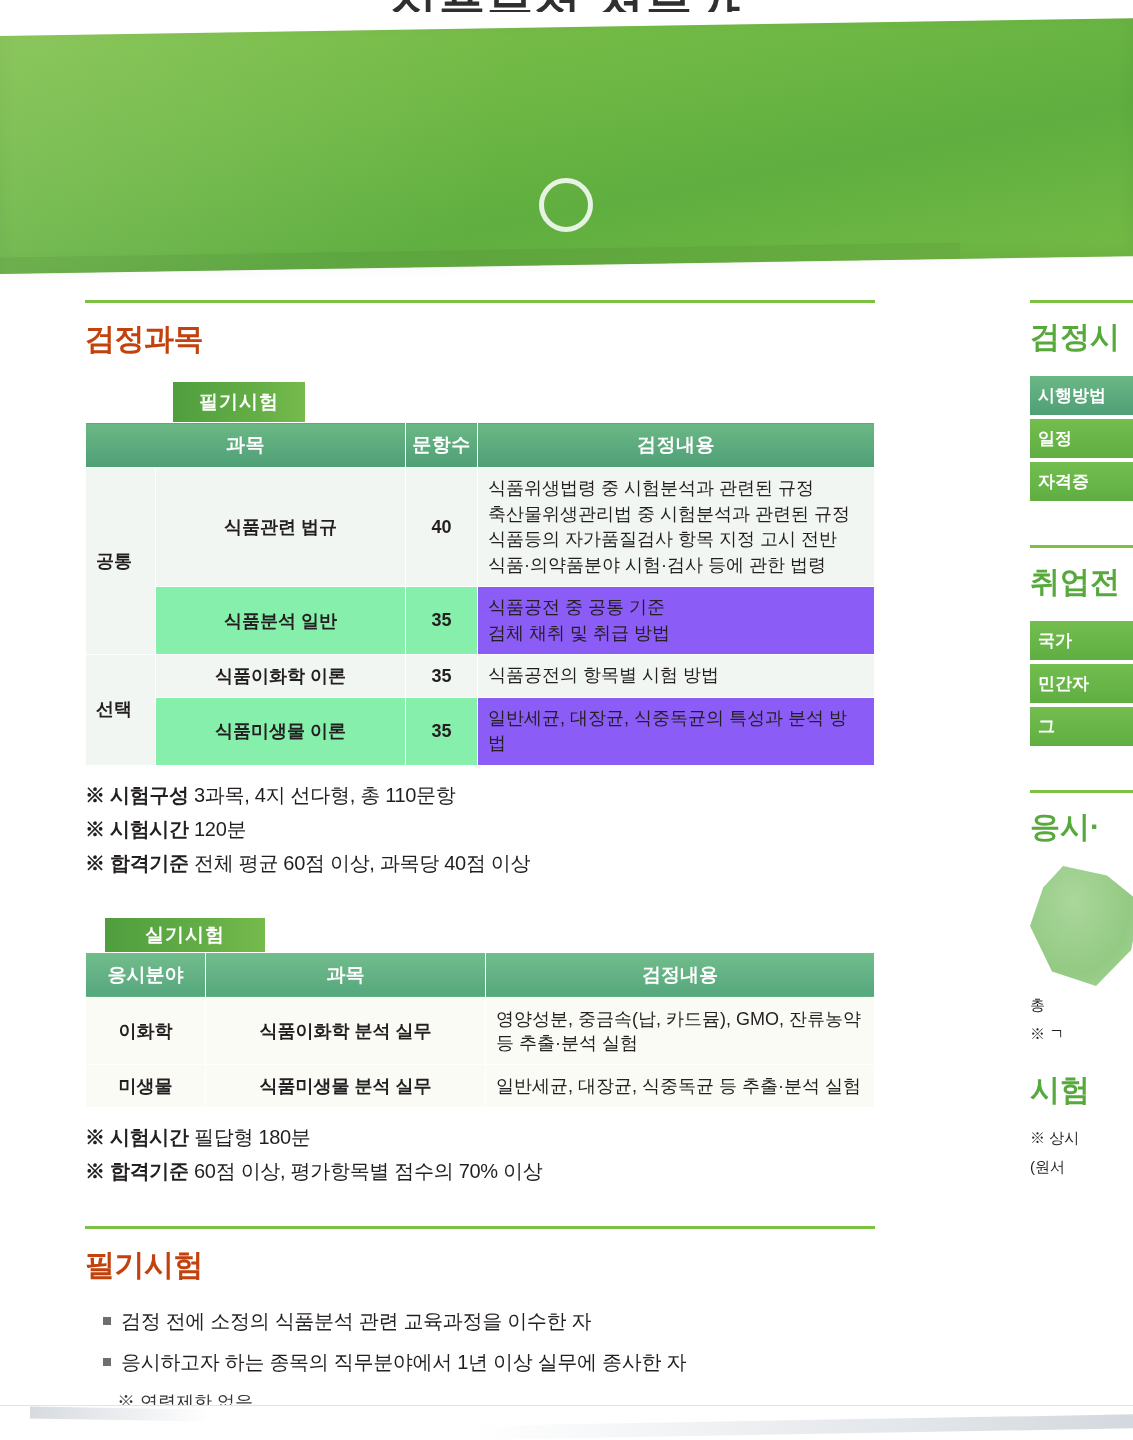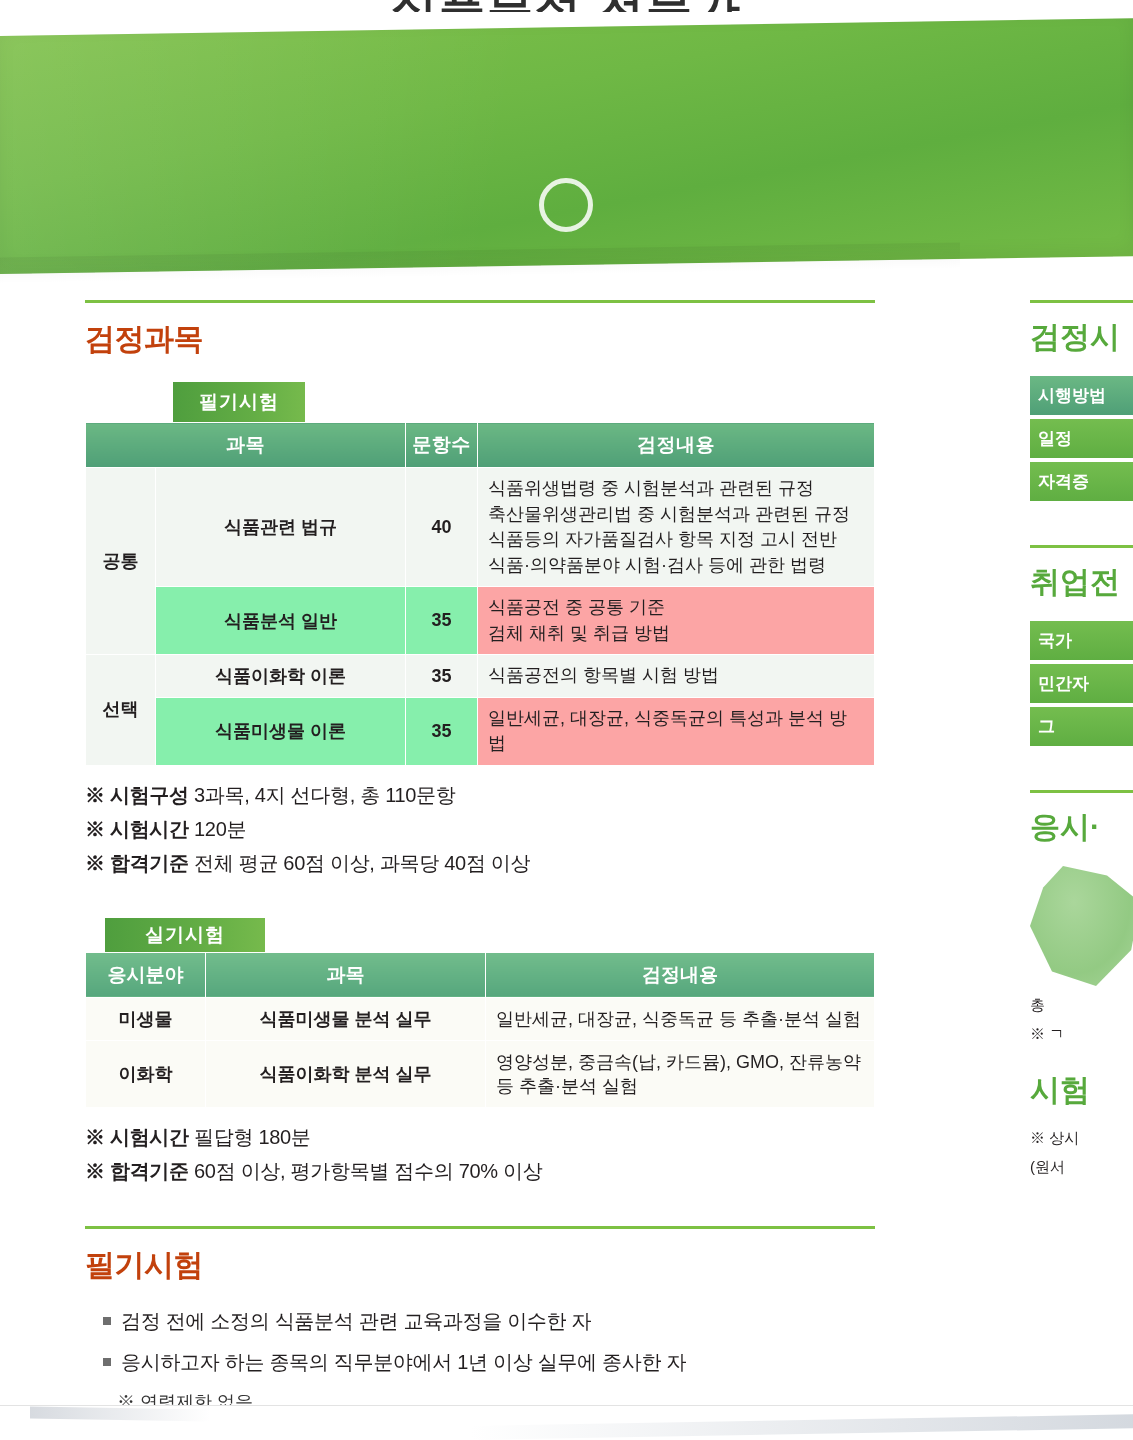--- a/index.html
+++ b/index.html
@@ -120,21 +120,20 @@
     letter-spacing: 0.5px;
   }
   table.exam td {
     border: 1px solid #ffffff;
     font-size: 18px;
     padding: 8px 10px;
     vertical-align: middle;
     background: #f2f6f2;
   }
   td.cat {
-    text-align: center;
     font-weight: bold;
     font-size: 19px;
     line-height: 1.15;
     background: #f4f8f3;
     font-family: Liberation Serif, serif;
   }
   td.subj {
     text-align: center;
     font-weight: bold;
     font-size: 20px;
@@ -146,21 +145,21 @@
     font-size: 21px;
     background: #f4f8f3;
   }
   td.desc {
     line-height: 1.42;
     font-size: 18px;
     background: #fbfaf4;
   }
   td.desc .ln { display: block; }
   tr.alt td.cat, tr.alt td.subj, tr.alt td.cnt { background: #86efac; }
-  tr.alt td.desc { background: #fca5a5; }
+  tr.alt td.desc { background: #8b5cf6; }
 
   .notes {
     margin: 16px 0 0 0;
     padding: 0;
     list-style: none;
   }
   .notes li {
     font-size: 20px;
     margin-bottom: 7px;
     letter-spacing: -0.3px;
@@ -387,28 +386,28 @@
     </colgroup>
     <thead>
       <tr>
         <th>응시분야</th>
         <th>과목</th>
         <th>검정내용</th>
       </tr>
     </thead>
     <tbody>
       <tr>
+        <td class="pfield">이화학</td>
+        <td class="psubj">식품이화학 분석 실무</td>
+        <td class="pdesc">영양성분, 중금속(납, 카드뮴), GMO, 잔류농약 등 추출·분석 실험</td>
+      </tr>
+      <tr>
         <td class="pfield">미생물</td>
         <td class="psubj">식품미생물 분석 실무</td>
         <td class="pdesc">일반세균, 대장균, 식중독균 등 추출·분석 실험</td>
-      </tr>
-      <tr>
-        <td class="pfield">이화학</td>
-        <td class="psubj">식품이화학 분석 실무</td>
-        <td class="pdesc">영양성분, 중금속(납, 카드뮴), GMO, 잔류농약 등 추출·분석 실험</td>
       </tr>
     </tbody>
   </table>
 
   <ul class="notes">
     <li>
       <span class="mark">※</span>
       <b>시험시간</b>
       <span>필답형 180분</span>
     </li>

